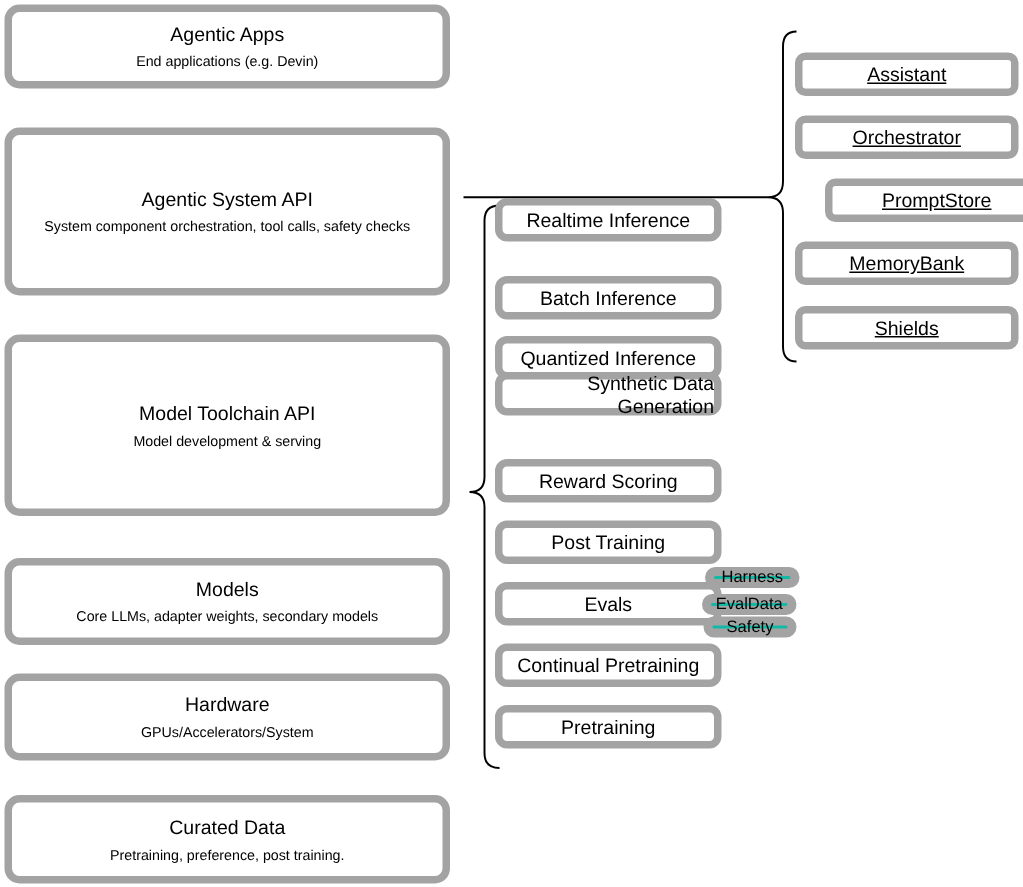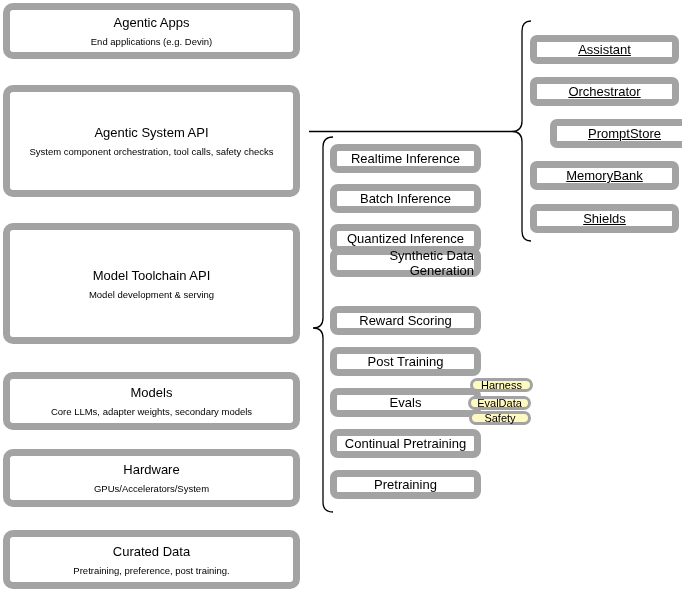--- a/index.html
+++ b/index.html
@@ -4,50 +4,50 @@
 <style>
   html,body { margin:0; padding:0; background:#ffffff; }
   .stage {
     position:relative; width:682px; height:591px; background:#ffffff;
     font-family:"Liberation Sans", sans-serif; color:#000000; overflow:hidden;
   }
   .overlay { position:absolute; left:0; top:0; width:682px; height:591px; pointer-events:none; }
   .overlay path, .overlay line { fill:none; stroke:#000000; stroke-width:1.3; }
 
   .node {
-    position:absolute; box-sizing:border-box; border:7px solid #a3a3a3; background:#ffffff;
+    position:absolute; box-sizing:border-box; border:5px solid #a3a3a3; background:#ffffff;
     display:flex; align-items:center; justify-content:center; text-align:center;
   }
 
   
   .lbox { left:3px; width:297px; flex-direction:column; gap:6px; border-radius:10px; }
   .lbox.big { border-radius:10px; }
   .ltitle { font-size:13px; line-height:15px; }
   .lsub   { font-size:9.5px; line-height:11px; }
   #lb0 { top:3px;   height:56px; }
   #lb1 { top:85px;  height:112px; }
   #lb2 { top:223px; height:121px; }
   #lb3 { top:372px; height:58px; }
   #lb4 { top:449px; height:58px; }
   #lb5 { top:530px; height:59px; }
 
   
   .mbox { left:330px; width:151px; height:29px; border-radius:8px; font-size:13px; }
-  #m0 { top:144px; } #m1 { top:184px; } #m2 { top:224px; }
+  #m0 { top:132px; } #m1 { top:184px; } #m2 { top:224px; }
   #m3 { top:248px;text-align:right; } #m4 { top:306px; } #m5 { top:347px; }
   #m6 { top:388px; } #m7 { top:429px; } #m8 { top:470px; }
 
   
   .rbox { left:530px; width:149px; height:29px; border-radius:7px; font-size:13px;text-decoration:underline; }
   #r0 { top:35px; } #r1 { top:77px; } #r2 { top:119px;margin-left:20px; }
   #r3 { top:161px; } #r4 { top:204px; }
 
   
   .pill {
-    position:absolute; box-sizing:border-box; border:3px solid #a3a3a3; background:#fef9c3;
+    position:absolute; box-sizing:border-box; border:6px solid #a3a3a3; background:#14b8a6;
     border-radius:8px; font-size:11px; line-height:12px;
     display:flex; align-items:center; justify-content:center; text-align:center;
   }
   #p0 { left:470px; top:378px; width:63px; height:14px; }
   #p1 { left:468px; top:396px; width:63px; height:14px; }
   #p2 { left:469px; top:411px; width:62px; height:14px; }
 </style>
 </head>
 <body>
 

